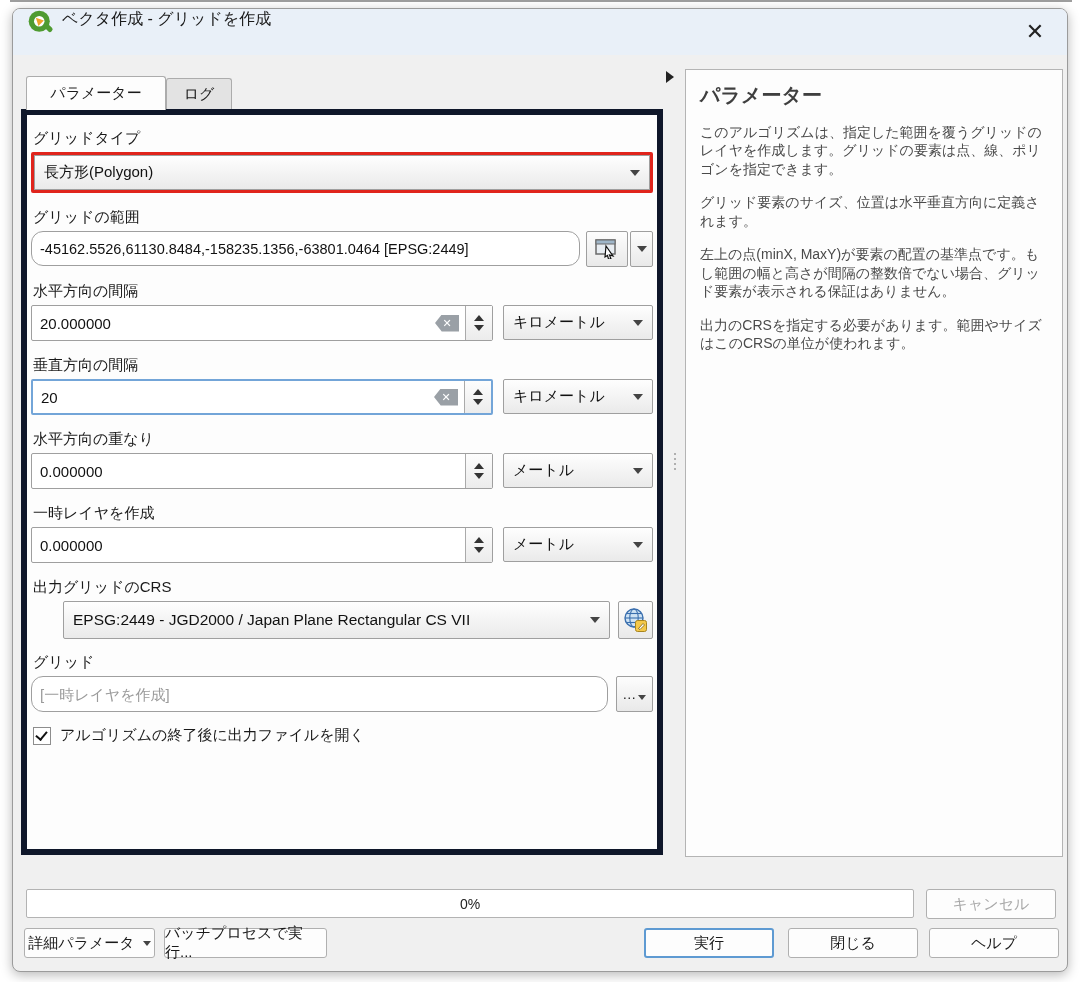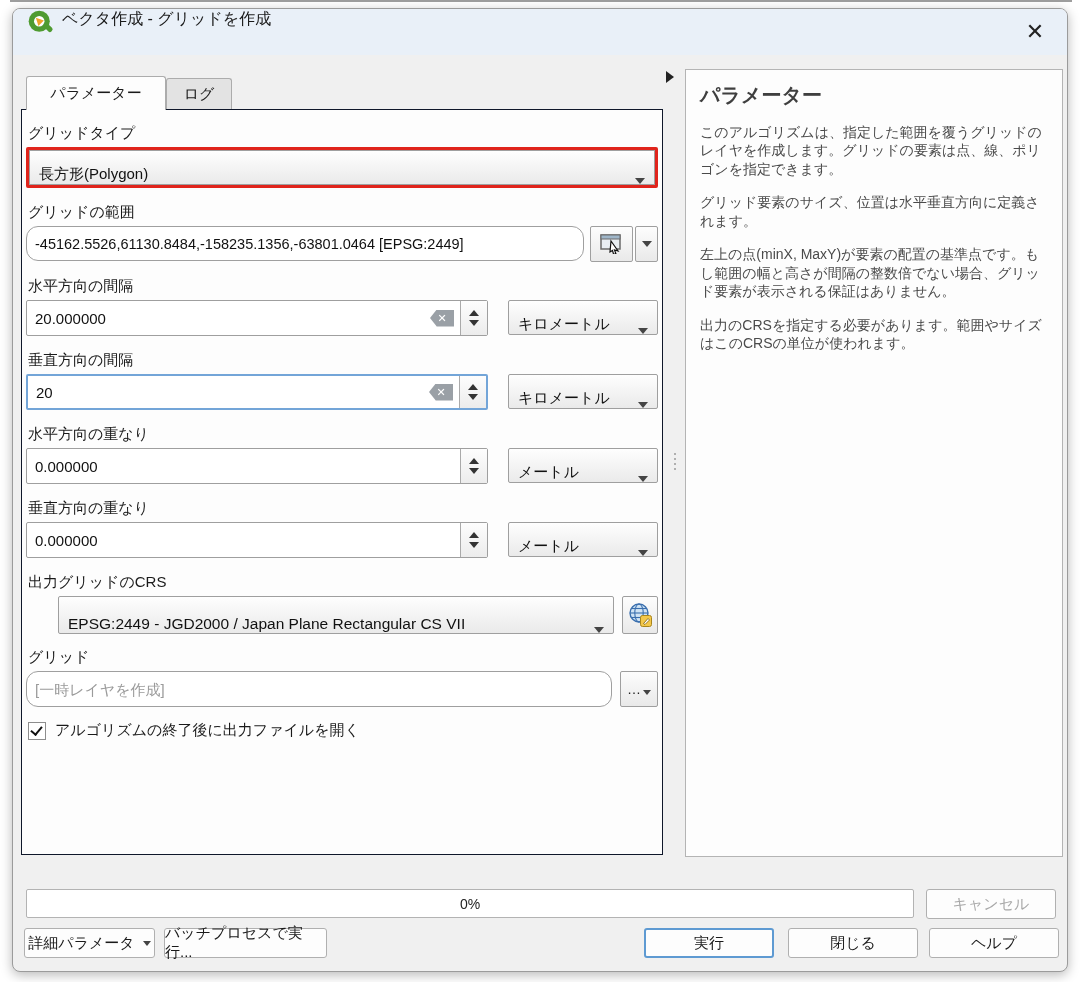--- a/index.html
+++ b/index.html
@@ -14,32 +14,32 @@
   .title { font-size:16px; color:#1a1a1a; margin-left:8px; }
   .close-x { position:absolute; right:18px; top:9px; width:28px; height:28px;
     font-size:22px; color:#222; display:flex; align-items:center; justify-content:center; cursor:default; }
   
   .tab { position:absolute; top:67px; height:33px; display:flex; align-items:center;
     justify-content:center; font-size:15px; color:#1a1a1a;
     border:1px solid #acacac; border-bottom:none; border-radius:3px 3px 0 0; }
   .tab.active { left:13px; width:140px; background:#fdfdfd; z-index:3; height:34px; }
   .tab.inactive { left:153px; width:66px; background:#e3e3e3; top:69px; height:31px; z-index:1; }
   .frame { position:absolute; left:8px; top:100px; width:642px; height:746px;
-    background:#fdfdfd; border:1px solid #0f172a; z-index:2; padding:12px 4px 0 4px; }
+    background:#fdfdfd; border:6px solid #0f172a; z-index:2; padding:12px 4px 0 4px; }
   .flabel { font-size:15px; color:#1a1a1a; height:22px; line-height:22px; margin:0 2px 3px 2px; }
   .row { display:flex; align-items:stretch; margin-bottom:13px; }
   .tbox { border:1px solid #9f9f9f; border-radius:12px; background:#fff; height:35px;
     display:flex; align-items:center; }
   .tbox input { border:none; outline:none; background:transparent; font-size:15px;
     color:#111; padding:0 8px; width:100%; height:100%;
     font-family:"Liberation Sans","DejaVu Sans",sans-serif; }
   .tbox input::placeholder { color:#9b9b9b; opacity:1; }
   .combo { border:1px solid #9f9f9f; border-radius:2px;
     background:linear-gradient(#fefefe,#eaeaea); height:35px; display:flex;
-    align-items:flex-end; padding:0 9px; font-size:15px; color:#111; }
+    align-items:center; padding:0 9px; font-size:15px; color:#111; }
   .chev { width:0; height:0; border-left:5px solid transparent; border-right:5px solid transparent;
     border-top:6px solid #444; margin-left:auto; }
   .redwrap { border:3px solid #e0241c; border-radius:2px; margin:0 0 13px 0; }
   .redwrap .combo { border:1px solid #9f9f9f; border-radius:0; }
   
   .spinwrap { display:flex; align-items:stretch; width:462px; border:1px solid #9f9f9f;
     border-radius:2px; background:#fff; height:36px; }
   .spinwrap.focused { border:2px solid #73a5d8; }
   .spinwrap input { border:none; outline:none; font-size:15px; color:#111; padding:0 8px;
     flex:1; min-width:0; background:transparent;
@@ -177,21 +177,21 @@
           <span class="tri-up"></span>
           <span class="tri-dn"></span>
         </div>
       </div>
       <div class="combo unit">
         <span>メートル</span>
         <span class="chev"></span>
       </div>
     </div>
 
-    <div class="flabel">垂直方向の重なり</div>
+    <div class="flabel">一時レイヤを作成</div>
     <div class="row">
       <div class="spinwrap">
         <input value="0.000000" style="">
         <div class="spinbtns">
           <span class="tri-up"></span>
           <span class="tri-dn"></span>
         </div>
       </div>
       <div class="combo unit">
         <span>メートル</span>

